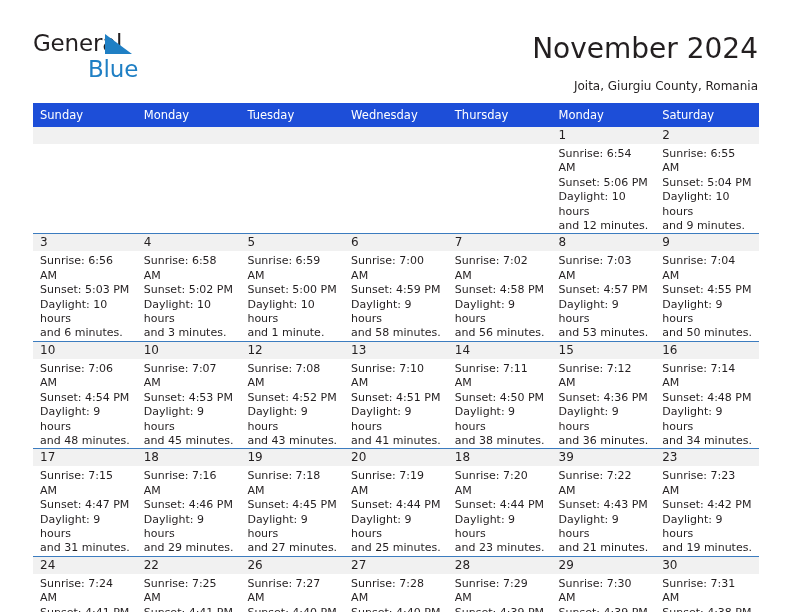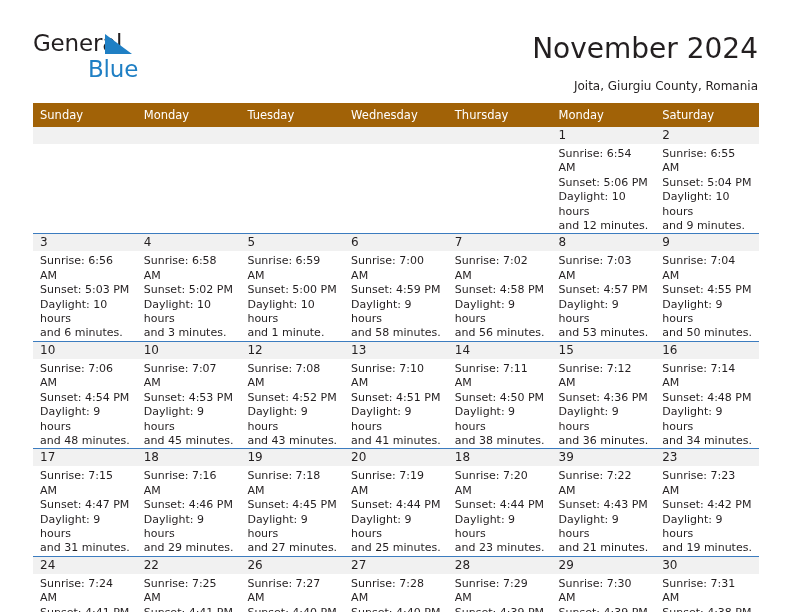--- a/index.html
+++ b/index.html
@@ -92,21 +92,21 @@
     position: absolute;
     left: 33px;
     top: 103px;
     width: 726px;
     border-collapse: collapse;
     table-layout: fixed;
   }
   .cal col { width: 103.714px; }
 
   .cal thead th {
-    background: #a16207;
+    background: #1d4ed8;
     color: #ffffff;
     font-size: 11.5px;
     font-weight: normal;
     text-align: left;
     padding: 5px 0 5px 7px;
     height: 12px;
     font-family: "DejaVu Sans", sans-serif;
   }
 
   .cal tbody td {

